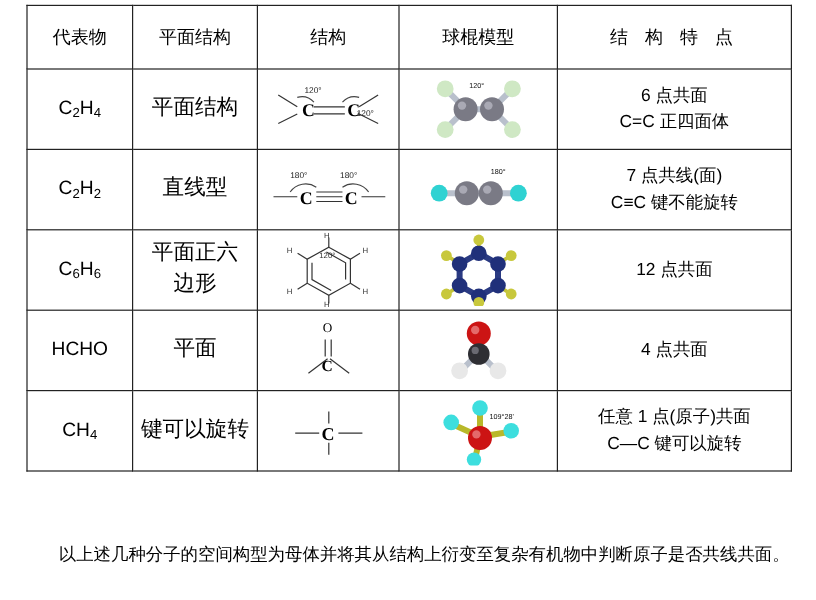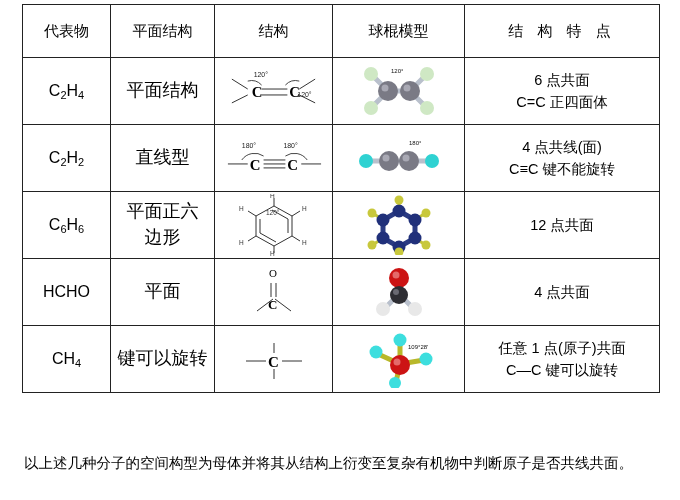--- a/index.html
+++ b/index.html
@@ -84,21 +84,21 @@
     height: 62px;
   }
   .footnote {
     position: absolute;
     left: 24px;
     right: 22px;
     top: 452px;
     font-size: 14.5px;
     font-family: "Liberation Sans", "DejaVu Sans", sans-serif;
     line-height: 1.6;
-    text-align: left;
+    text-align: right;
   }
   svg { display: block; }
 </style>
 </head>
 <body>
 
 <div class="page">
 
   <table class="chem">
     <colgroup>
@@ -204,21 +204,21 @@
               <circle cx="56" cy="28" r="10" fill="#7a7a85"></circle>
               <circle cx="33" cy="25" r="3.5" fill="#a9a9b4"></circle>
               <circle cx="53" cy="25" r="3.5" fill="#a9a9b4"></circle>
               <circle cx="13" cy="28" r="7" fill="#2fd2d2"></circle>
               <circle cx="79" cy="28" r="7" fill="#2fd2d2"></circle>
               <text x="56" y="12" font-family="Liberation Sans, sans-serif" font-size="6" fill="#111">180°</text>
             </svg>
           </div>
         </td>
         <td class="feature">
-          <div>4 点共线(面)</div>
+          <div>7 点共线(面)</div>
           <div>C≡C 键不能旋转</div>
         </td>
       </tr>
 
       <tr>
         <td class="formula"><span>C<sub>6</sub>H<sub>6</sub></span></td>
         <td class="cn">平面正六<br>边形</td>
         <td class="struct-cell">
           <div class="struct-wrap">
             <svg width="104" height="62" viewBox="0 0 104 62">

